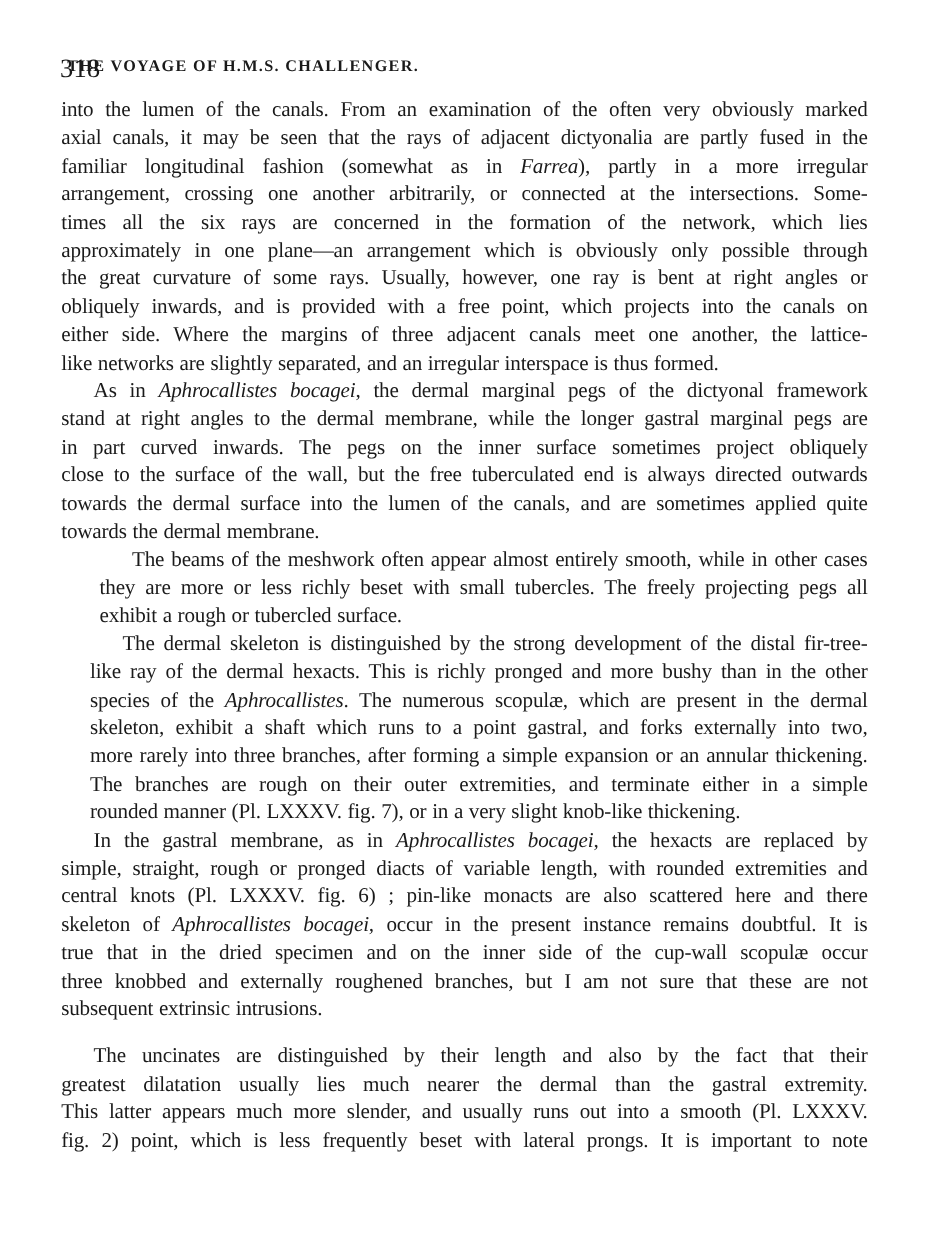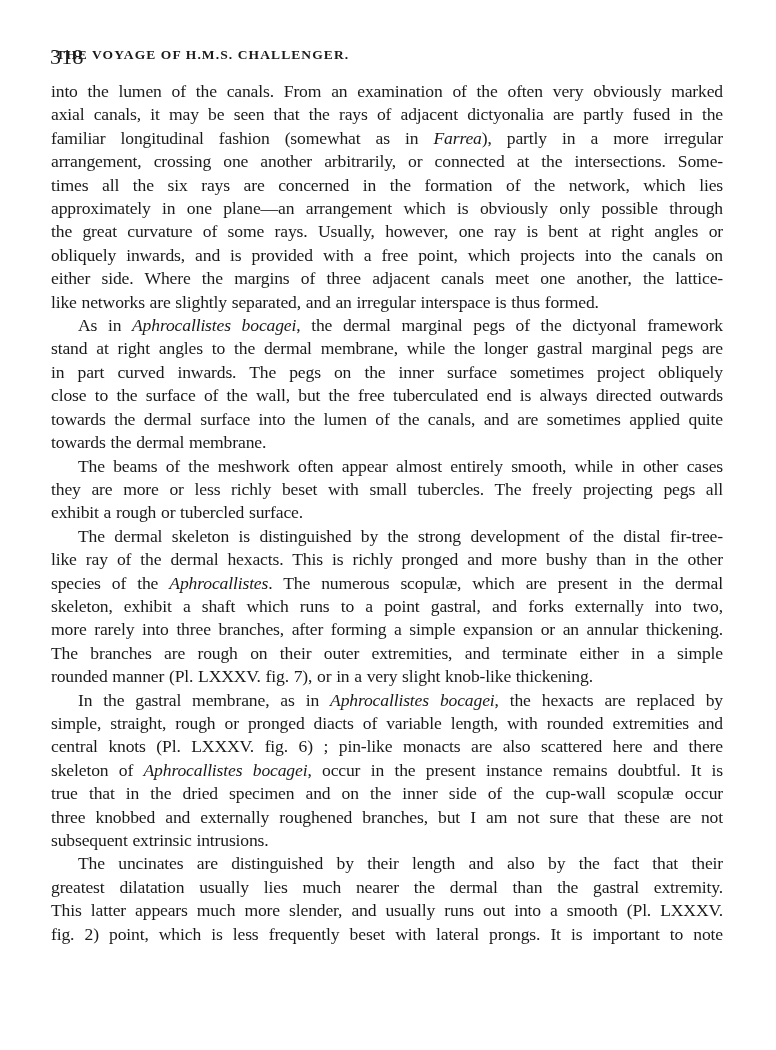--- a/index.html
+++ b/index.html
@@ -94,42 +94,42 @@
       <span class="line last"><span>like networks are slightly separated, and an irregular interspace is thus formed.</span></span>
     </p>
   <p class="indent" style="text-indent: 0px;">
       <span class="line" style="padding-left: 27px;"><span>As in </span><em>Aphrocallistes bocagei</em><span>, the dermal marginal pegs of the dictyonal framework</span></span>
       <span class="line"><span>stand at right angles to the dermal membrane, while the longer gastral marginal pegs are</span></span>
       <span class="line"><span>in part curved inwards.  The pegs on the inner surface sometimes project obliquely</span></span>
       <span class="line"><span>close to the surface of the wall, but the free tuberculated end is always directed outwards</span></span>
       <span class="line"><span>towards the dermal surface into the lumen of the canals, and are sometimes applied quite</span></span>
       <span class="line last"><span>towards the dermal membrane.</span></span>
     </p>
-  <p class="indent" style="text-indent: 0px;">
+  <p class="indent" style="text-indent: 0px; margin-left: 32px;">
       <span class="line" style="padding-left: 27px;"><span>The beams of the meshwork often appear almost entirely smooth, while in other cases</span></span>
       <span class="line"><span>they are more or less richly beset with small tubercles.  The freely projecting pegs all</span></span>
       <span class="line last"><span>exhibit a rough or tubercled surface.</span></span>
     </p>
-  <p class="indent" style="text-indent: 0px;">
+  <p class="indent" style="text-indent: 0px; margin-left: 24px;">
       <span class="line" style="padding-left: 27px;"><span>The dermal skeleton is distinguished by the strong development of the distal fir-tree-</span></span>
       <span class="line"><span>like ray of the dermal hexacts.  This is richly pronged and more bushy than in the other</span></span>
       <span class="line"><span>species of the </span><em>Aphrocallistes</em><span>.  The numerous scopulæ, which are present in the dermal</span></span>
       <span class="line"><span>skeleton, exhibit a shaft which runs to a point gastral, and forks externally into two,</span></span>
       <span class="line"><span>more rarely into three branches, after forming a simple expansion or an annular thickening.</span></span>
       <span class="line"><span>The branches are rough on their outer extremities, and terminate either in a simple</span></span>
       <span class="line last"><span>rounded manner (Pl. LXXXV. fig. 7), or in a very slight knob-like thickening.</span></span>
     </p>
   <p class="indent" style="text-indent: 0px;">
       <span class="line" style="padding-left: 27px;"><span>In the gastral membrane, as in </span><em>Aphrocallistes bocagei</em><span>, the hexacts are replaced by</span></span>
       <span class="line"><span>simple, straight, rough or pronged diacts of variable length, with rounded extremities and</span></span>
       <span class="line"><span>central knots (Pl. LXXXV. fig. 6) ; pin-like monacts are also scattered here and there</span></span>
       <span class="line"><span>skeleton of </span><em>Aphrocallistes bocagei</em><span>, occur in the present instance remains doubtful.  It is</span></span>
       <span class="line"><span>true that in the dried specimen and on the inner side of the cup-wall scopulæ occur</span></span>
       <span class="line"><span>three knobbed and externally roughened branches, but I am not sure that these are not</span></span>
       <span class="line last"><span>subsequent extrinsic intrusions.</span></span>
     </p>
   <p class="indent" style="text-indent: 0px;">
-      <span class="line" style="padding-left: 27px;"><span>The uncinates are distinguished by their length and also by the fact that their</span></span>
+      <span class="line" style="padding-left: 27px; margin-top: 16px;"><span>The uncinates are distinguished by their length and also by the fact that their</span></span>
       <span class="line"><span>greatest dilatation usually lies much nearer the dermal than the gastral extremity.</span></span>
       <span class="line"><span>This latter appears much more slender, and usually runs out into a smooth (Pl. LXXXV.</span></span>
       <span class="line"><span>fig. 2) point, which is less frequently beset with lateral prongs.  It is important to note</span></span>
     </p>
 </main>
 
 </body></html>

